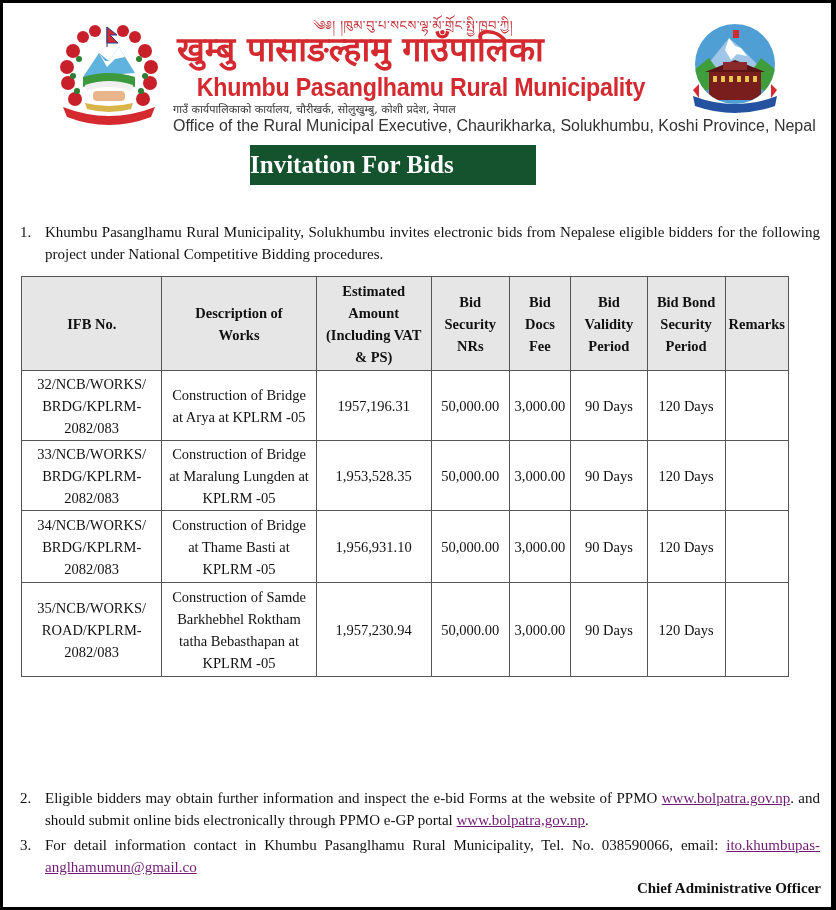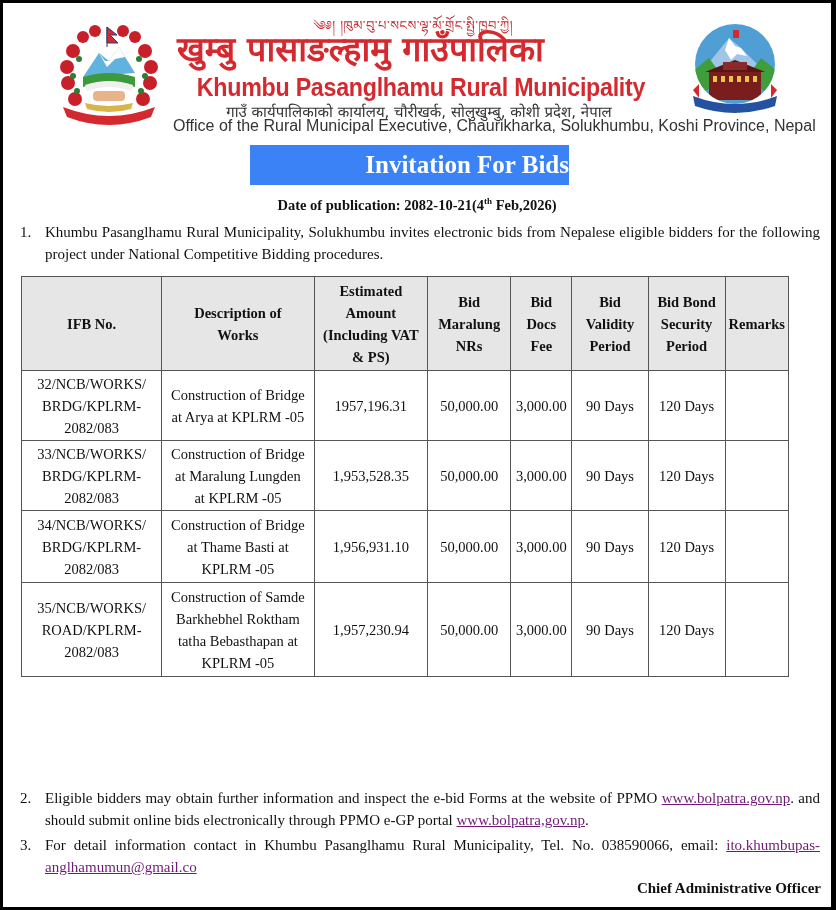--- a/index.html
+++ b/index.html
@@ -6,25 +6,25 @@
   body { width:836px; height:910px; overflow:hidden; font-family:"Liberation Serif", serif; color:#111; }
   .page { position:absolute; left:3px; top:3px; width:828px; height:904px; background:#fff; overflow:hidden; }
 
   
   .header { position:relative; height:135px; }
   .logo-left { position:absolute; left:52px; top:18px; width:108px; height:106px; }
   .logo-right { position:absolute; left:686px; top:17px; width:92px; height:94px; }
   .tibetan { position:absolute; left:310px; top:8px; font-size:13px; color:#c0272d; letter-spacing:0.5px; font-family:"DejaVu Sans", sans-serif; white-space:nowrap; }
   .np-title { position:absolute; left:174px; top:26px; width:486px; text-align:left; font-family:"DejaVu Sans", sans-serif; font-weight:bold; font-size:34px; color:#d42a2f; white-space:nowrap; line-height:40px; }
   .en-title { position:absolute; left:176px; top:70px; width:484px; text-align:center; font-family:"Liberation Sans", sans-serif; font-weight:bold; font-size:25px; color:#d42a2f; white-space:nowrap; letter-spacing:-0.3px; transform:scaleX(0.93); transform-origin:center; }
-  .np-address { position:absolute; left:170px; top:98px; width:492px; text-align:center; font-family:"DejaVu Sans", sans-serif; font-size:15px; color:#333; white-space:nowrap; }
+  .np-address { position:absolute; left:170px; top:98px; width:492px; font-family:"DejaVu Sans", sans-serif; font-size:11px; color:#333; white-space:nowrap; }
   .en-address { position:absolute; left:170px; top:114px; width:492px; text-align:center; font-family:"Liberation Sans", sans-serif; font-size:16px; color:#333; white-space:nowrap; }
 
   
-  .title-box { position:absolute; left:247px; top:142px; width:319px; height:40px; background:#3b82f6; color:#fff; font-weight:bold; font-size:25px; text-align:right; line-height:40px; }
+  .title-box { position:absolute; left:247px; top:142px; width:286px; height:40px; background:#14532d; color:#fff; font-weight:bold; font-size:25px; text-align:left; line-height:40px; }
   .pub-date { position:absolute; left:0; top:193px; width:828px; text-align:center; font-weight:bold; font-size:14.5px; }
   .pub-date sup { font-size:9px; }
 
   .para { position:absolute; left:17px; width:800px; font-size:15px; line-height:22px; text-align:justify; }
   .para .num { position:absolute; left:0; top:0; }
   .para .txt { margin-left:25px; display:block; }
   .para a { color:#701a75; text-decoration:underline; }
 
   
   table.bids { position:absolute; left:18px; top:273px; width:768px; border-collapse:collapse; font-size:14.5px; }
@@ -106,21 +106,20 @@
       </g>
       <rect x="44" y="10" width="6" height="8" fill="#d42a2f"></rect>
       <path d="M4 76 Q46 92 88 76 L86 86 Q46 100 6 86 Z" fill="#2452a0"></path>
       <path d="M4 70 L10 64 L10 78 Z" fill="#d42a2f"></path>
       <path d="M88 70 L82 64 L82 78 Z" fill="#d42a2f"></path>
     </svg>
   </div>
 
   <div class="title-box">Invitation For Bids</div>
 
-  <div class="pub-date"><span>Date of publication: 2082-10-21(4</span><sup>th</sup><span> Feb,2026)</span></div>
 
   <div class="para" style="top:218px;">
     <span class="num">1.</span>
     <span class="txt">Khumbu Pasanglhamu Rural Municipality, Solukhumbu invites electronic bids from Nepalese eligible bidders for the following project under National Competitive Bidding procedures.</span>
   </div>
 
   <table class="bids">
     <colgroup>
       <col style="width:141px">
         <col style="width:162px">
@@ -129,21 +128,21 @@
       <col style="width:62px">
         <col style="width:78px">
         <col style="width:82px">
         <col style="width:42px">
     </colgroup>
     <thead>
       <tr>
         <th>IFB No.</th>
         <th style="padding:0 22px;">Description of Works</th>
         <th>Estimated Amount (Including VAT &amp; PS)</th>
-        <th style="padding:0 10px;">Bid Maralung NRs</th>
+        <th style="padding:0 10px;">Bid Security NRs</th>
         <th style="padding:0 14px;">Bid Docs Fee</th>
         <th style="padding:0 10px;">Bid Validity Period</th>
         <th>Bid Bond Security Period</th>
         <th>Remarks</th>
       </tr>
     </thead>
     <tbody id="bids-body">
         <tr style="height: 70px;">
           <td style="padding: 0px 14px;">32/NCB/WORKS/ BRDG/KPLRM- 2082/083</td>
           <td style="padding: 0px 6px;">Construction of Bridge at Arya at KPLRM -05</td>

